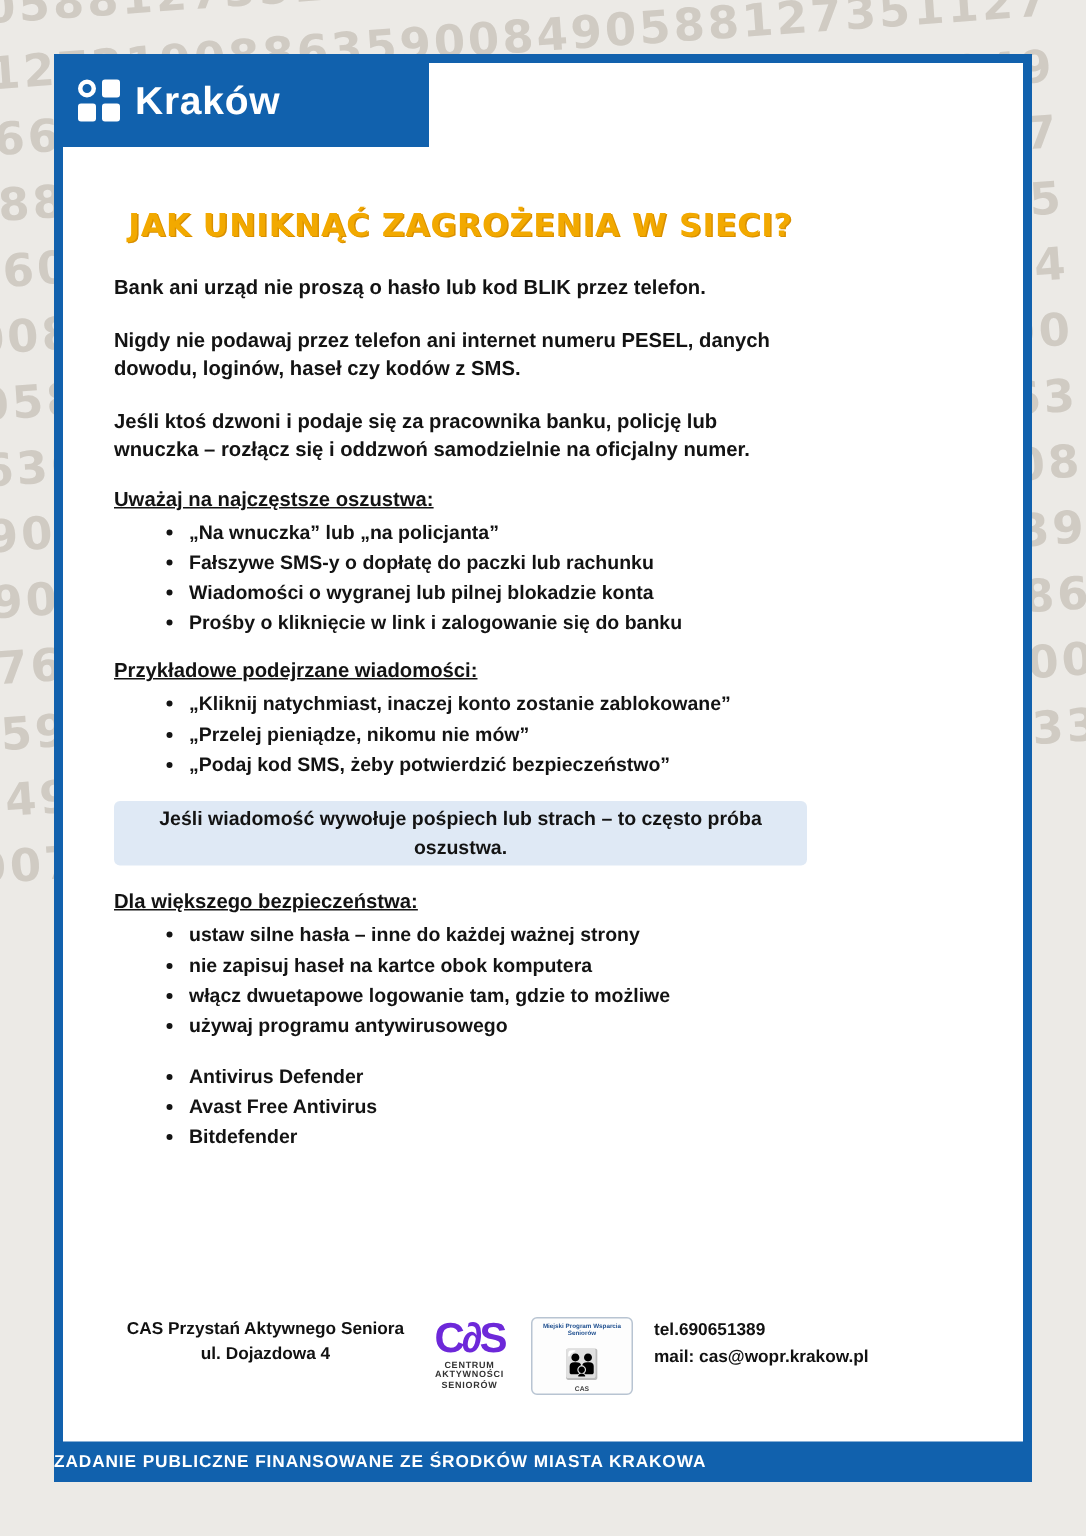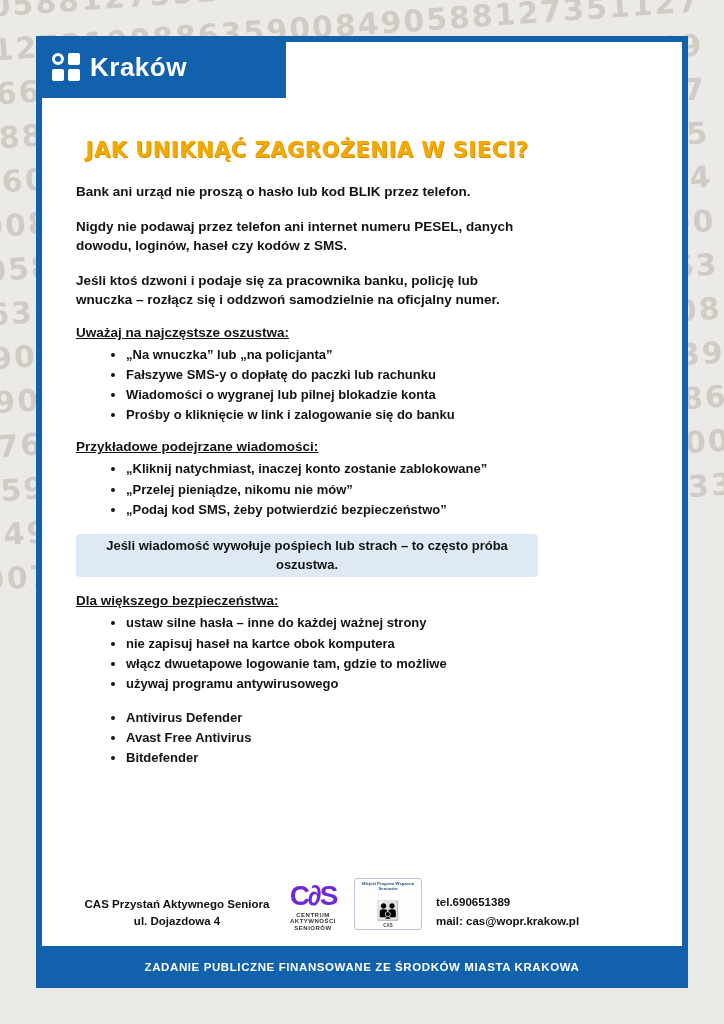--- a/index.html
+++ b/index.html
@@ -184,21 +184,21 @@
     line-height: 1.45;
   }
 
   
   #footer-info {
     position: absolute;
     left: 0;
     bottom: 52px;
     width: 640px;
     display: flex;
-    align-items: flex-end;
+    align-items: flex-start;
     padding: 0 26px 0 40px;
     box-sizing: border-box;
     gap: 10px;
   }
   #org-block {
     width: 190px;
     text-align: center;
     color: #111;
     font-size: 11.5px;
     font-weight: 700;
@@ -273,26 +273,25 @@
     font-size: 11.5px;
     font-weight: 700;
     line-height: 1.6;
   }
 
   #poster-footer-bar {
     position: absolute;
     left: -6px;
     right: -6px;
     bottom: -6px;
-    height: 42px;
+    height: 27px;
     background: #1161ad;
     color: #ffffff;
     display: flex;
     align-items: center;
-    justify-content: center;
     font-size: 11.5px;
     font-weight: 700;
     letter-spacing: .6px;
   }
 </style>
 </head>
 <body>
 
 <div id="bg-layer">
   <div id="bg-numbers">4905881273511272190886359008412735112721908863590084905881273511272166037312066037312090886359008490588127351127216603731204841339076360317043760581273511272190886359008490588127351127219088635900849058812735112721660373120484133907636031704376058127351127219088635900849058812735112721908863590084905881273511272166037312048413390763603170437605812735112721908863590084905881273511272190886359008490588127351127216603731204841339076360317043760</div>

